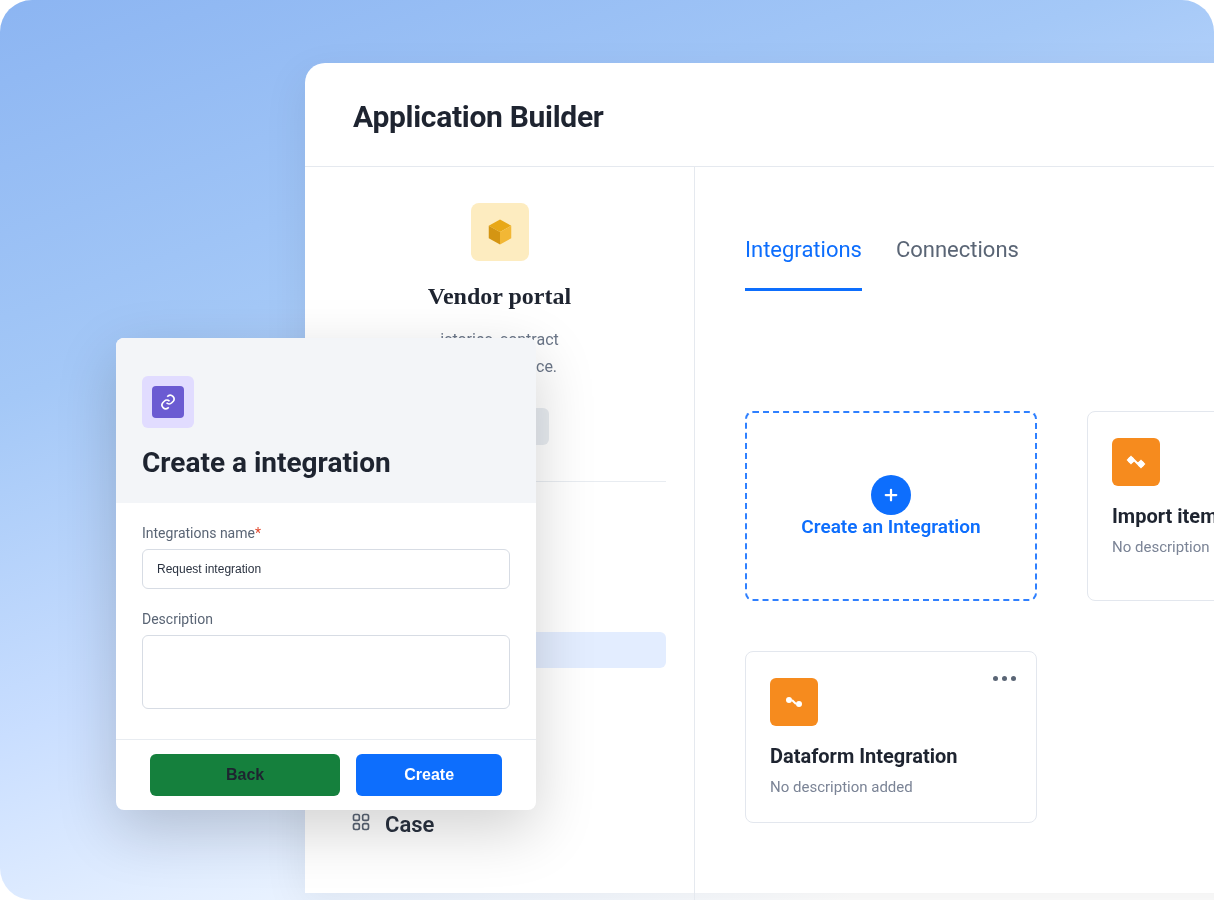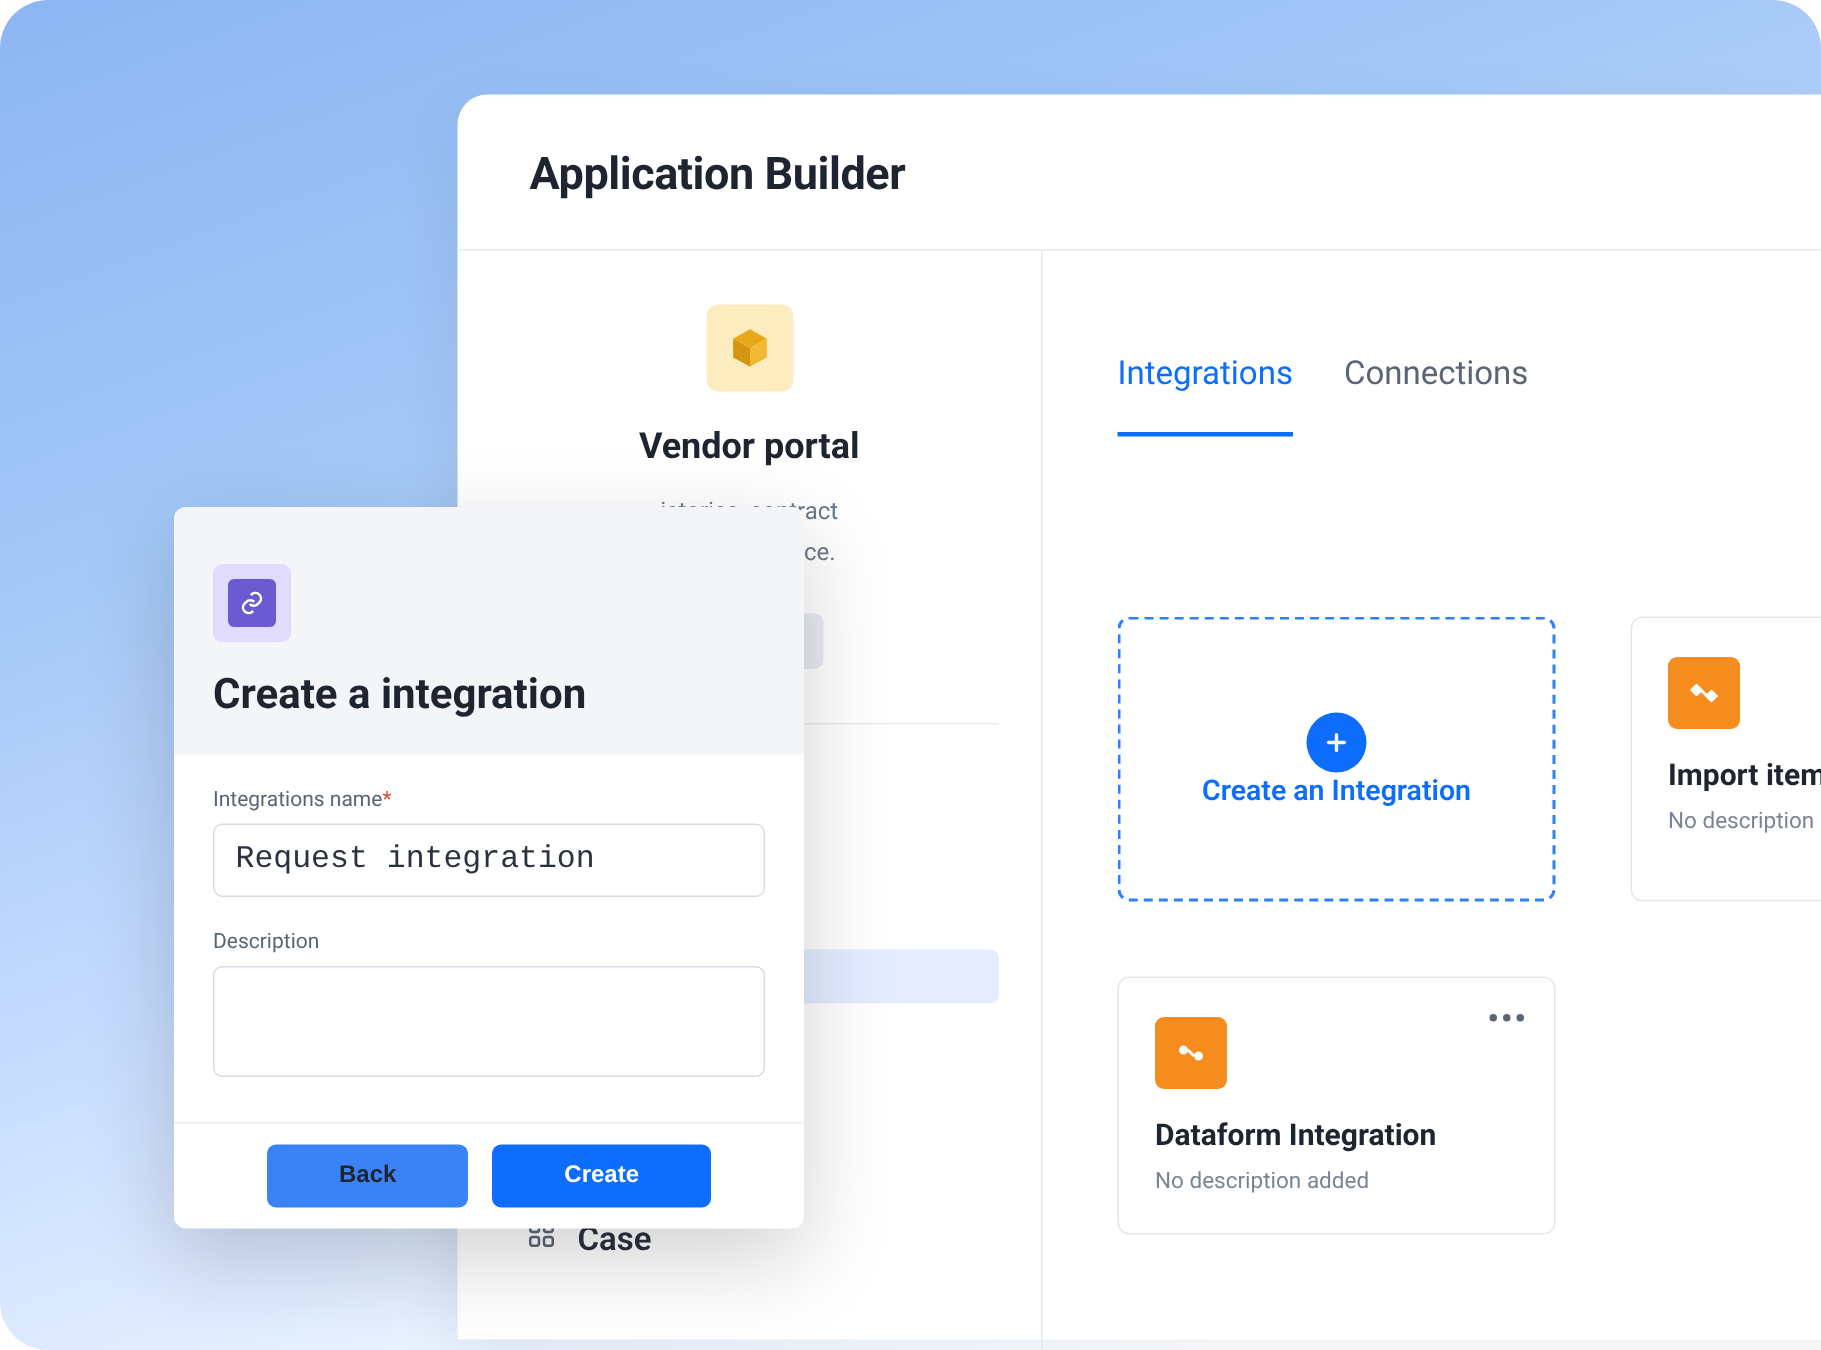--- a/index.html
+++ b/index.html
@@ -56,20 +56,21 @@
     border-radius: 8px;
     margin: 0 auto 22px auto;
     display: flex; align-items: center; justify-content: center;
   }
   .pkg-icon svg { width: 30px; height: 30px; }
   .portal-title {
     font-size: 24px;
     font-weight: 700;
     color: #1e2430;
     margin-bottom: 16px;
+    font-family: Liberation Serif, serif;
   }
   .portal-desc {
     font-size: 16px;
     color: #6b7688;
     line-height: 1.7;
     margin-bottom: 28px;
   }
   .portal-actions {
     display: flex;
     gap: 10px;
@@ -240,41 +241,41 @@
     color: #5a6575;
     margin-bottom: 8px;
     display: block;
   }
   .form-label .req { color: #e24a2f; }
   .form-input {
     width: 100%;
     padding: 12px 14px;
     border: 1px solid #d7dce4;
     border-radius: 6px;
-    font-size: 21px;
+    font-size: 12px;
     color: #2a3240;
     margin-bottom: 22px;
-    font-family: Liberation Mono, monospace;
+    font-family: Liberation Sans, sans-serif;
   }
   textarea.form-input {
     height: 74px;
     resize: none;
     margin-bottom: 0;
   }
   .modal-footer {
     border-top: 1px solid #e8ecf1;
     padding: 14px 26px;
     display: flex;
     gap: 16px;
     justify-content: center;
   }
   .btn-back {
-    background: #3b82f6;
-    color: #1e2430;
-    padding: 12px 48px;
+    background: #15803d;
+    color: #1e2430;
+    padding: 12px 76px;
     border-radius: 6px;
     border: none;
     font-size: 16px;
     font-weight: 600;
     cursor: pointer;
   }
   .btn-primary {
     background: #0d6efd;
     color: #fff;
     padding: 12px 48px;

